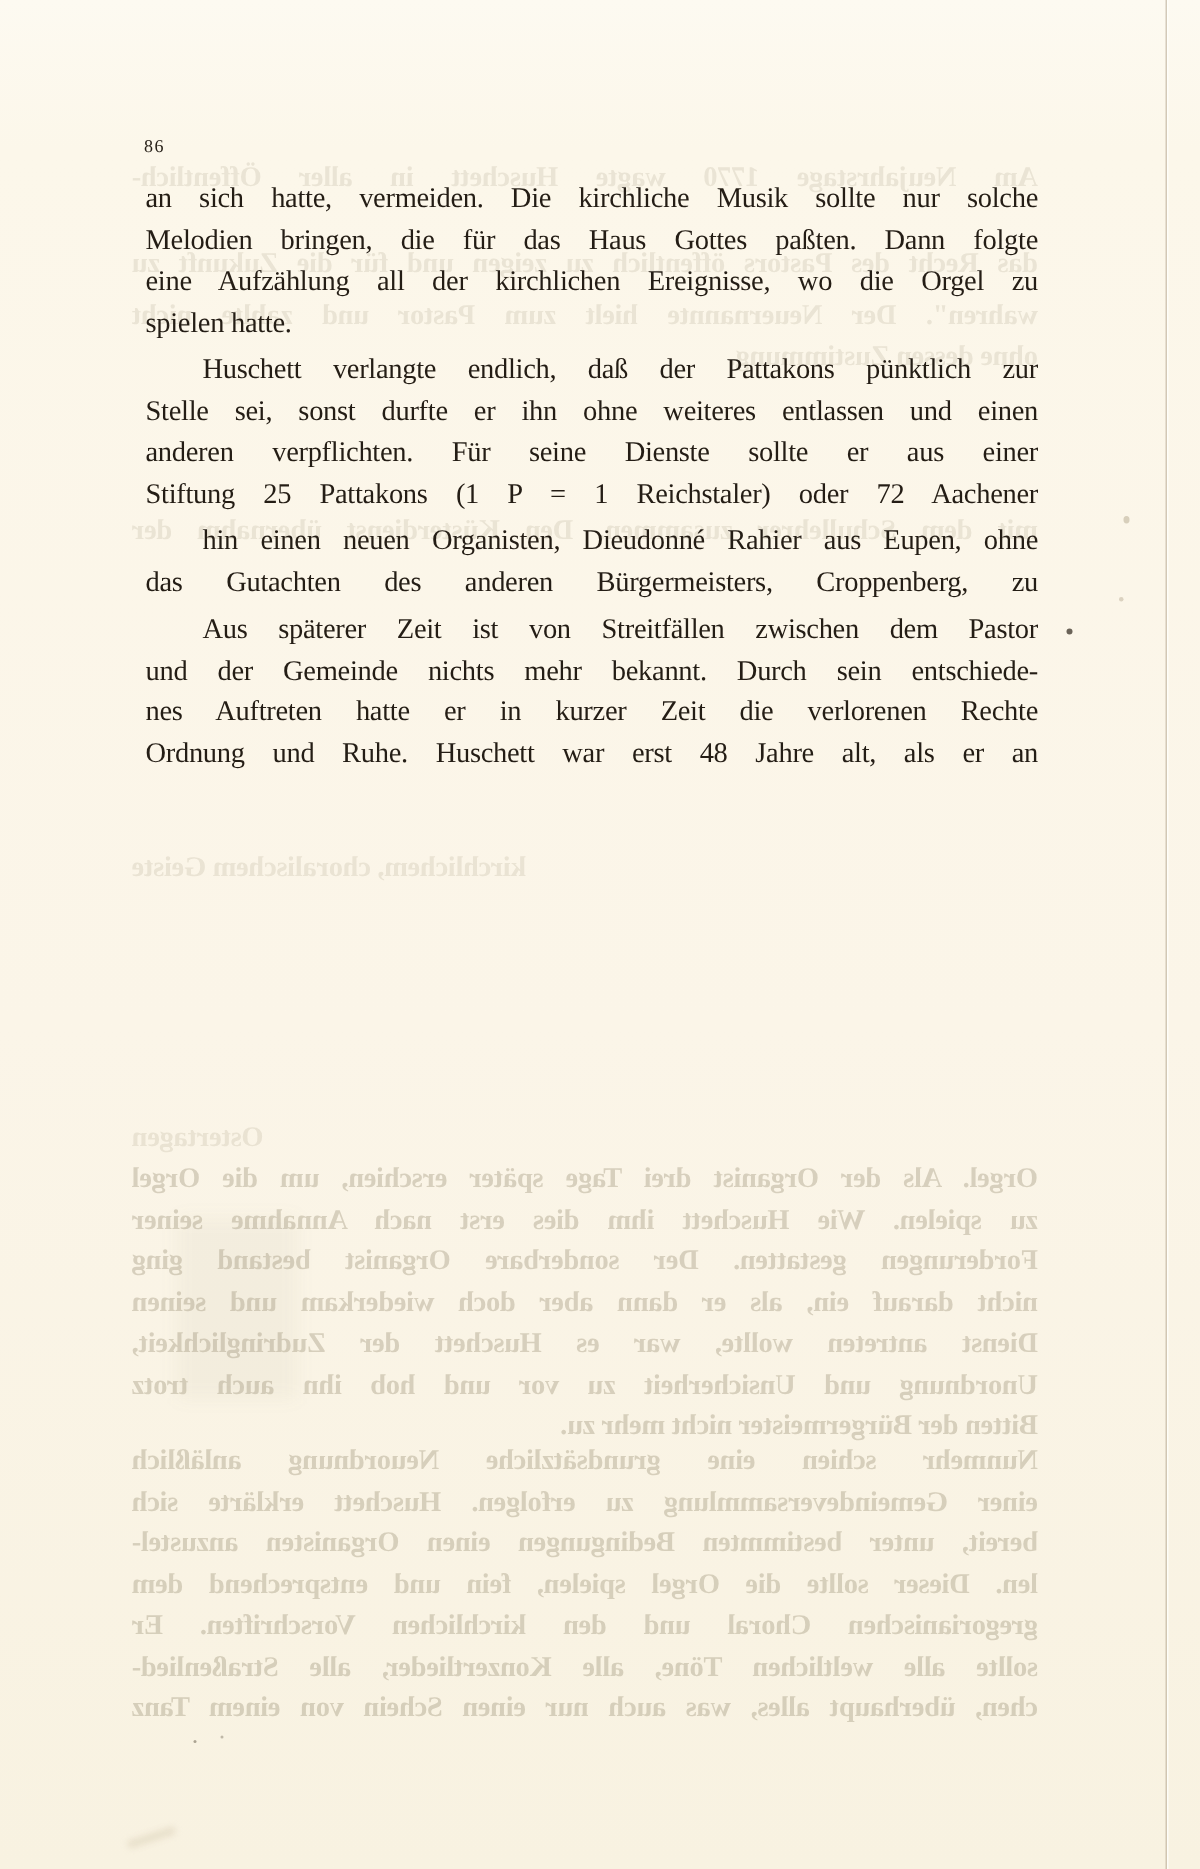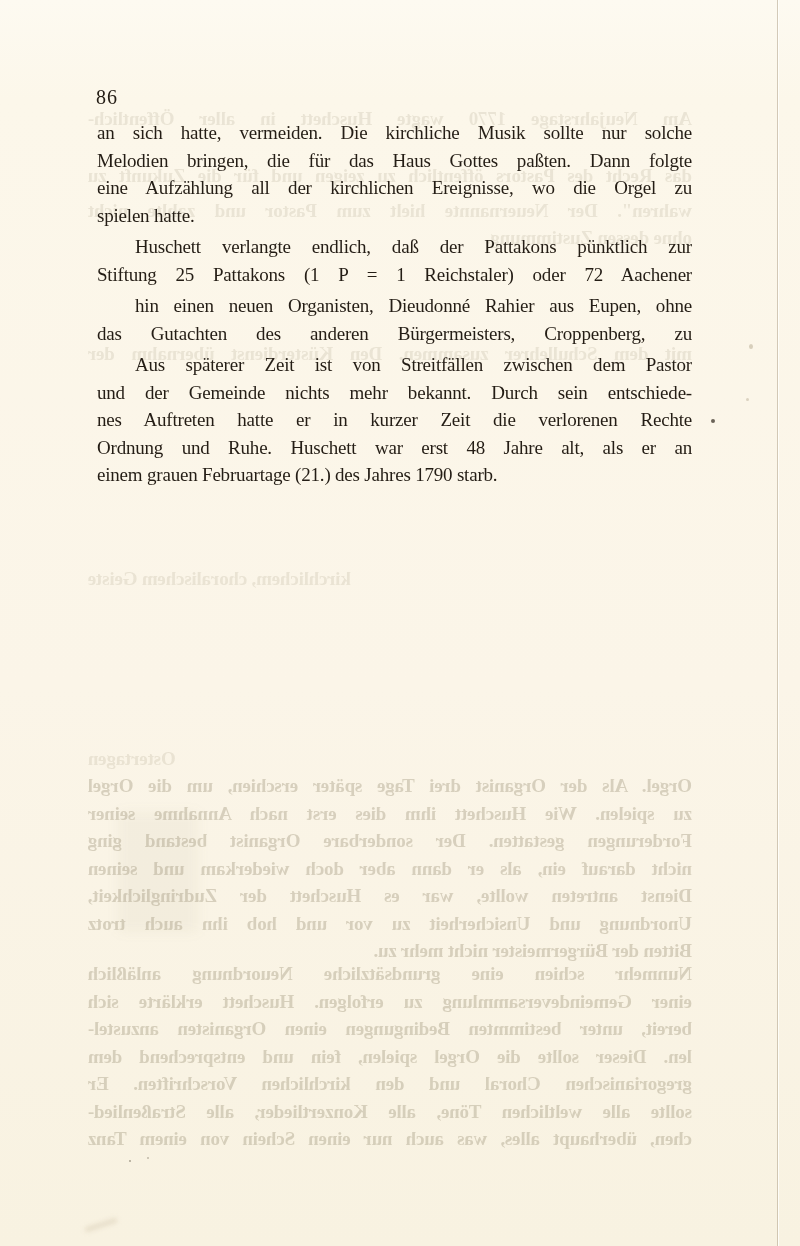--- a/index.html
+++ b/index.html
@@ -26,21 +26,21 @@
   .speck{position:absolute;border-radius:50%;z-index:4;}
   .smudge{
     position:absolute;left:84px;top:1222px;width:34px;height:6px;
     background:rgba(190,175,145,.25);filter:blur(2px);
     transform:rotate(-18deg);z-index:1;border-radius:3px;
   }
 
   
   .pagenum{
     position:absolute;left:96px;top:86px;z-index:3;
-    font-size:20px;line-height:22px;letter-spacing:1px;color:#241d15;
+    font-size:12px;line-height:22px;letter-spacing:1px;color:#241d15;
   }
 
   
   .body-text{
     position:absolute;left:97px;top:119px;width:595px;z-index:3;
     font-size:19px;line-height:27.5px;color:#241d15;letter-spacing:-0.2px;
   }
   .para + .para{margin-top:4px;}
   .para.indent .ln:first-child{text-indent:38px;}
   .ln{
@@ -105,32 +105,33 @@
 
   <main id="body-text" class="body-text">
       <div class="para">
         <div class="ln">an sich hatte, vermeiden. Die kirchliche Musik sollte nur solche</div>
         <div class="ln">Melodien bringen, die für das Haus Gottes paßten. Dann folgte</div>
         <div class="ln">eine Aufzählung all der kirchlichen Ereignisse, wo die Orgel zu</div>
         <div class="ln last">spielen hatte.</div>
       </div>
       <div class="para indent">
         <div class="ln">Huschett verlangte endlich, daß der Pattakons pünktlich zur</div>
+        <div class="ln">Stelle sei, sonst durfte er ihn ohne weiteres entlassen und einen</div>
+        <div class="ln">anderen verpflichten. Für seine Dienste sollte er aus einer</div>
         <div class="ln">Stiftung 25 Pattakons (1 P = 1 Reichstaler) oder 72 Aachener</div>
       </div>
       <div class="para indent">
         <div class="ln">hin einen neuen Organisten, Dieudonné Rahier aus Eupen, ohne</div>
         <div class="ln">das Gutachten des anderen Bürgermeisters, Croppenberg, zu</div>
       </div>
       <div class="para indent">
         <div class="ln">Aus späterer Zeit ist von Streitfällen zwischen dem Pastor</div>
         <div class="ln">und der Gemeinde nichts mehr bekannt. Durch sein entschiede-</div>
         <div class="ln">nes Auftreten hatte er in kurzer Zeit die verlorenen Rechte</div>
         <div class="ln">Ordnung und Ruhe. Huschett war erst 48 Jahre alt, als er an</div>
-        <div class="ln last">einem grauen Februartage (21.) des Jahres 1790 starb.</div>
       </div>
     </main>
 
   <div class="edge-line"></div>
 
   <span class="speck" style="left:711px;top:419px;width:4px;height:4px;background:#463f33;opacity:.8;"></span>
   <span class="speck" style="left:129px;top:1160px;width:2px;height:2px;background:#8a8170;opacity:.7;"></span>
   <span class="speck" style="left:147px;top:1157px;width:2px;height:2px;background:#9a9180;opacity:.6;"></span>
   <span class="speck" style="left:749px;top:344px;width:4px;height:5px;background:#b3a78d;opacity:.5;"></span>
   <span class="speck" style="left:746px;top:398px;width:3px;height:3px;background:#b3a78d;opacity:.45;"></span>

